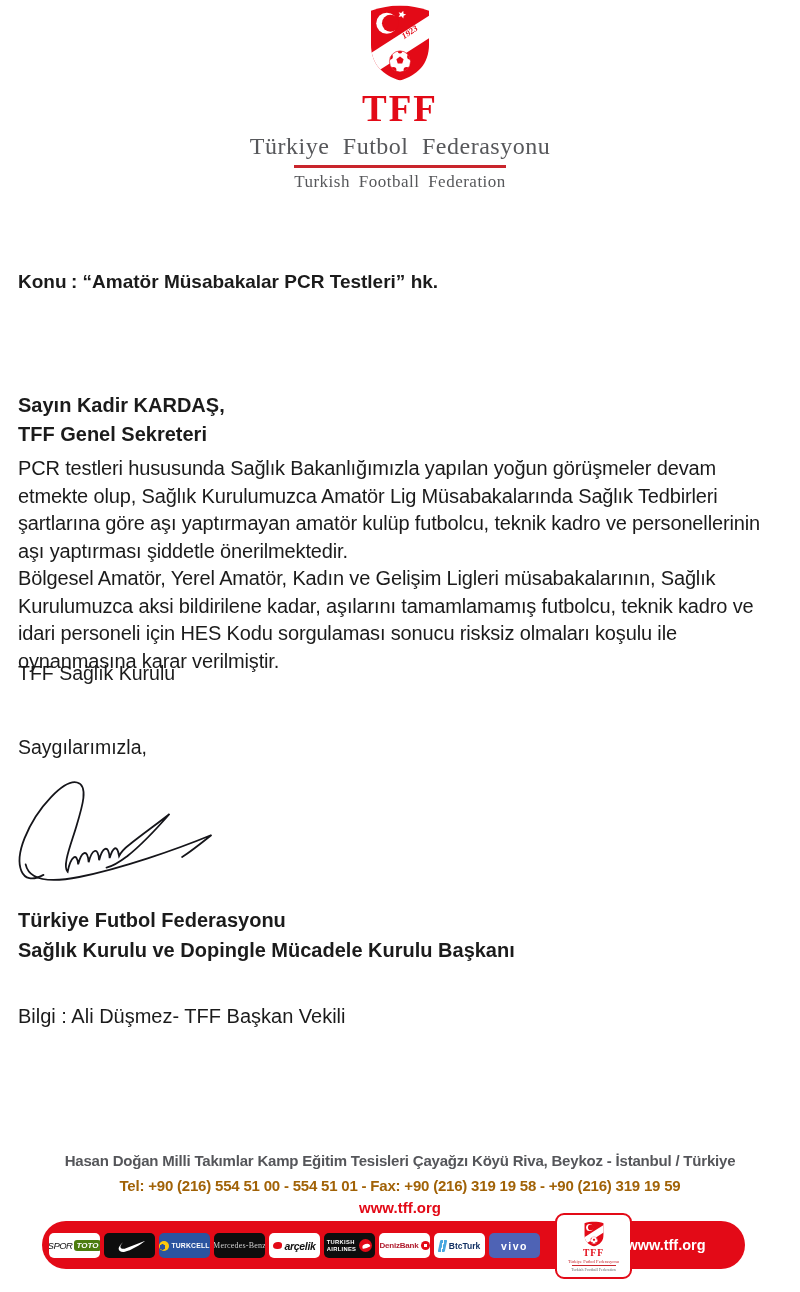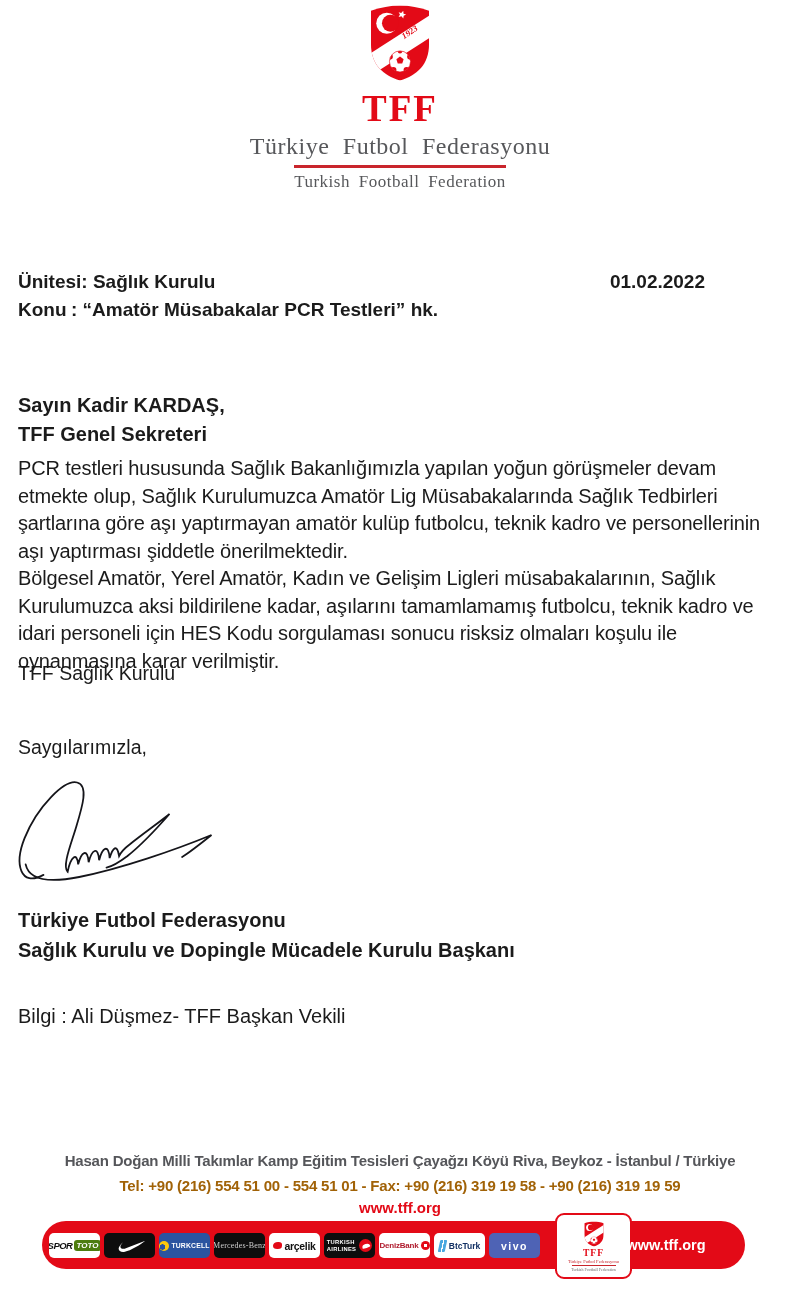--- a/index.html
+++ b/index.html
@@ -57,30 +57,30 @@
 
   .bar { top:1221px; left:42px; width:703px; height:48px;
          background:#E30A17; border-radius:24px; }
   .tiles { position:absolute; left:7px; top:12px; display:flex; gap:4px; }
   .tile { height:25px; width:51px; border-radius:5px; display:flex;
           align-items:center; justify-content:center; overflow:hidden;
           flex:0 0 auto; white-space:nowrap; }
   .tile.white { background:#ffffff; }
   .tile.black { background:#0d0d0d; }
 
-  .spor  { font-style:italic; font-weight:bold; font-size:9.5px; color:#111; letter-spacing:-0.5px; }
+  .spor  { font-style:italic; font-weight:normal; font-size:9.5px; color:#111; letter-spacing:-0.5px; }
   .toto  { font-style:italic; font-weight:bold; font-size:8px; color:#fff;
            background:#4d7c0f; border-radius:3px; padding:1px 3px; margin-left:1px; }
   .t-turkcell { background:#2B54A0; gap:2px; }
   .turkcell-swirl { width:10px; height:10px; border-radius:50%;
            background:radial-gradient(circle at 35% 60%, #2B54A0 0 30%, #FFC90B 31% 100%); }
   .turkcell-word { color:#fff; font-weight:bold; font-size:6.8px; letter-spacing:.2px; }
   .mb-word { font-family:"Liberation Serif", serif; color:#CFCFCF; font-size:8px; letter-spacing:.2px; }
   .arcelik-dot { width:9px; height:7px; background:#E30A17; border-radius:60% 40% 50% 50%; margin-right:2px; }
-  .arcelik-word { font-weight:bold; font-size:10.5px; color:#101010; letter-spacing:-0.3px; }
+  .arcelik-word { font-style:italic; font-weight:bold; font-size:10.5px; color:#101010; letter-spacing:-0.3px; }
   .thy-text { color:#fff; font-weight:bold; font-size:5.8px; line-height:6.2px; text-align:left; letter-spacing:.3px; }
   .thy-circle { width:13px; height:13px; background:#E30A17; border-radius:50%; margin-left:3px; position:relative; }
   .thy-circle::after { content:""; position:absolute; left:2.5px; top:5px; width:8px; height:3.5px;
            background:#fff; border-radius:50% 50% 50% 50% / 80% 80% 20% 20%; transform:rotate(-18deg); }
   .deniz-word { font-weight:bold; font-size:8px; color:#B01C2E; letter-spacing:-0.2px; }
   .deniz-gear { width:9px; height:9px; margin-left:2px; border-radius:50%;
            background:radial-gradient(circle, #fff 0 25%, #E30A17 26% 100%); }
   .btc-icon { width:7px; height:12px; margin-right:3px;
            background:linear-gradient(90deg,#4AA8E0 0 40%, #fff 41% 59%, #4AA8E0 60% 100%);
            transform:skewX(-12deg); border-radius:1px; }
@@ -133,24 +133,20 @@
       </g>
     </g>
   </svg>
   <div class="org-abbr">TFF</div>
   <div class="org-tr">Türkiye Futbol Federasyonu</div>
   <div class="org-divider"></div>
   <div class="org-en">Turkish Football Federation</div>
 </div>
 
 <div class="abs meta">
-  <div class="meta-row1">
-    <span>Ünitesi: Sağlık Kurulu</span>
-    <span class="meta-date">01.02.2022</span>
-  </div>
   <div>
     <span class="meta-label">Konu</span><span>: “Amatör Müsabakalar PCR Testleri” hk.</span>
   </div>
 </div>
 
 <div class="abs salutation">
   <div>Sayın Kadir KARDAŞ,</div>
   <div>TFF Genel Sekreteri</div>
 </div>
 

